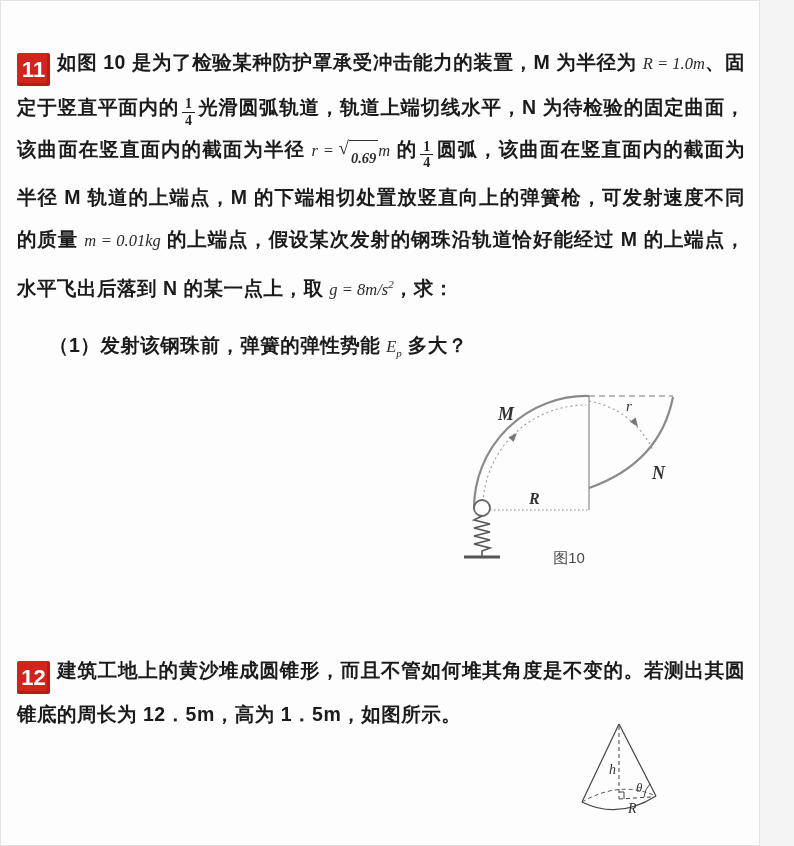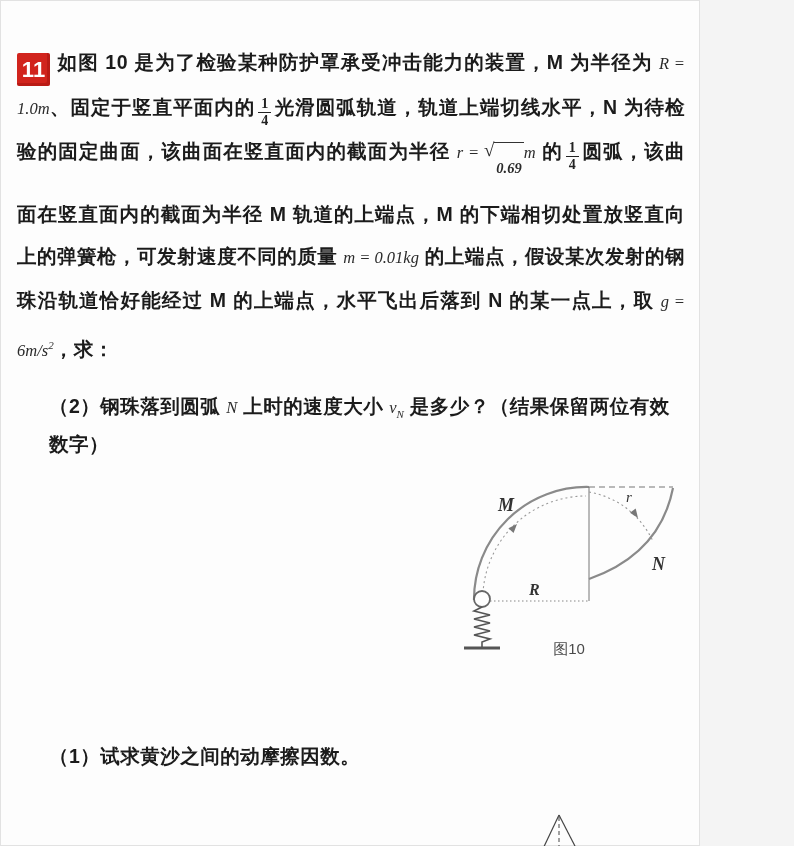--- a/index.html
+++ b/index.html
@@ -2,21 +2,21 @@
 <html><head>
 <meta charset="utf-8">
 <style>
   html,body{margin:0;padding:0;}
   body{
     width:794px;height:846px;overflow:hidden;
     background:#f4f4f4;
     font-family:"Liberation Sans","DejaVu Sans",sans-serif;
   }
   .page{
-    position:absolute;left:0;top:0;width:700px;height:846px;
+    position:absolute;left:0;top:0;width:760px;height:846px;
     box-sizing:border-box;
     background:#fdfdfd;
     border:1px solid #e2e2e2;
     padding:20px 14px 0 16px;
     color:#1c1c1c;
   }
   .body-para{
     font-size:19.5px;line-height:42px;
     text-align:justify;
     font-weight:600;
@@ -58,21 +58,21 @@
     vertical-align:-11px;margin:0 3px;color:#222;letter-spacing:0;
   }
   .frac .num{display:block;border-bottom:1.5px solid #222;padding:0 3px;}
   .frac .den{display:block;}
   .sqrt{
     display:inline-flex;align-items:flex-start;
     font-family:"Liberation Serif","DejaVu Serif",serif;
     font-style:italic;color:#2b2b2b;letter-spacing:0;
   }
   .sqrt .radical{font-style:normal;font-size:19px;line-height:1;transform:translateY(-2px);}
-  .sqrt .radicand{border-top:1.5px solid #333;font-size:14.5px;padding:16px 2px;line-height:1.3;}
+  .sqrt .radicand{border-top:1.5px solid #333;font-size:14.5px;padding:8px 2px;line-height:1.3;}
   figure.fig10{margin:12px 0 0 419px;padding:0;width:312px;}
   .cone-wrap{position:absolute;top:66px;right:74px;width:100px;height:122px;}
   .section-p12{position:relative;margin-top:80px;}
   svg{display:block;}
   .svg-label{
     font-family:"Liberation Serif","DejaVu Serif",serif;
     font-style:italic;fill:#333;
   }
   .svg-caption{
     font-family:"Liberation Sans","DejaVu Sans",sans-serif;
@@ -81,23 +81,23 @@
 </style>
 </head>
 <body>
 
 <div class="page">
 
   <section>
     <p class="body-para"><span class="badge">11</span><span><span>如图 10 是为了检验某种防护罩承受冲击能力的装置，M 为半径为 </span><span class="seg-m">R = 1.0m</span><span>、固定于竖直平面内的</span><span class="frac"><span class="num">1</span><span class="den">4</span></span><span>光滑圆弧轨道，轨道上端切线水平，N 为待检验的固定曲面，该曲面在竖直面内的截面为半径 </span><span class="seg-m">r = </span><span class="sqrt">
             <span class="radical">√</span>
             <span class="radicand">0.69</span>
-          </span><span class="seg-m">m</span><span> 的</span><span class="frac"><span class="num">1</span><span class="den">4</span></span><span>圆弧，该曲面在竖直面内的截面为半径 M 轨道的上端点，M 的下端相切处置放竖直向上的弹簧枪，可发射速度不同的质量 </span><span class="seg-m">m = 0.01kg</span><span> 的上端点，假设某次发射的钢珠沿轨道恰好能经过 M 的上端点，水平飞出后落到 N 的某一点上，取 </span><span class="seg-m">g = 6m/s</span><sup class="seg-sup">2</sup><span>，求：</span></span></p>
+          </span><span class="seg-m">m</span><span> 的</span><span class="frac"><span class="num">1</span><span class="den">4</span></span><span>圆弧，该曲面在竖直面内的截面为半径 M 轨道的上端点，M 的下端相切处置放竖直向上的弹簧枪，可发射速度不同的质量 </span><span class="seg-m">m = 0.01kg</span><span> 的上端点，假设某次发射的钢珠沿轨道恰好能经过 M 的上端点，水平飞出后落到 N 的某一点上，取 </span><span class="seg-m">g = 8m/s</span><sup class="seg-sup">2</sup><span>，求：</span></span></p>
 
-    <div class="question q2"><span>（2）钢珠落到圆弧 </span><span class="seg-m">N</span><span> 上时的速度大小 </span><span class="seg-m">v</span><sub class="seg-sub">N</sub><span> 是多少？（结果保留两位有效数字）</span></div>
+    <div class="question q1"><span>（1）发射该钢珠前，弹簧的弹性势能 </span><span class="seg-m">E</span><sub class="seg-sub">p</sub><span> 多大？</span></div>
 
     <figure class="fig10">
       <svg width="312" height="190" viewBox="0 0 312 190">
 
         <path d="M 38 129 A 112.6 112.6 0 0 1 153 16" fill="none" stroke="#8a8a8a" stroke-width="2.2"></path>
 
         <path d="M 47 122 A 103 103 0 0 1 150 25" fill="none" stroke="#9a9a9a" stroke-width="1.1" stroke-dasharray="2,3"></path>
         <polygon points="0,0 -9,3.5 -9,-3.5" transform="translate(81,53) rotate(-48)" fill="#777"></polygon>
 
         <line x1="153" y1="16" x2="237" y2="16" stroke="#777" stroke-width="1.2" stroke-dasharray="6,4"></line>
@@ -119,22 +119,22 @@
         <text x="62" y="40" class="svg-label" font-size="18" font-weight="bold">M</text>
         <text x="190" y="31" class="svg-label" font-size="15">r</text>
         <text x="216" y="99" class="svg-label" font-size="18" font-weight="bold">N</text>
         <text x="93" y="124" class="svg-label" font-size="16" font-weight="bold">R</text>
         <text x="133" y="183" class="svg-caption" font-size="15" text-anchor="middle">图10</text>
       </svg>
     </figure>
   </section>
 
   <section class="section-p12">
+    <p class="body-para para-p12"><span class="badge">12</span><span><span>建筑工地上的黄沙堆成圆锥形，而且不管如何堆其角度是不变的。若测出其圆锥底的周长为 12．5m，高为 1．5m，如图所示。</span></span></p>
 
-    <div class="question q1-p12"><span>（1）试求黄沙之间的动摩擦因数。</span></div>
 
     <div class="cone-wrap">
       <svg width="100" height="122" viewBox="0 0 100 122">
 
         <line x1="48" y1="8" x2="11" y2="86" stroke="#444" stroke-width="1.2"></line>
         <line x1="48" y1="8" x2="85" y2="80" stroke="#444" stroke-width="1.2"></line>
 
         <path d="M 11 86 Q 47 104 85 80" fill="none" stroke="#444" stroke-width="1.2"></path>
         <path d="M 11 86 Q 49 64 85 80" fill="none" stroke="#555" stroke-width="1" stroke-dasharray="4,3"></path>
 

